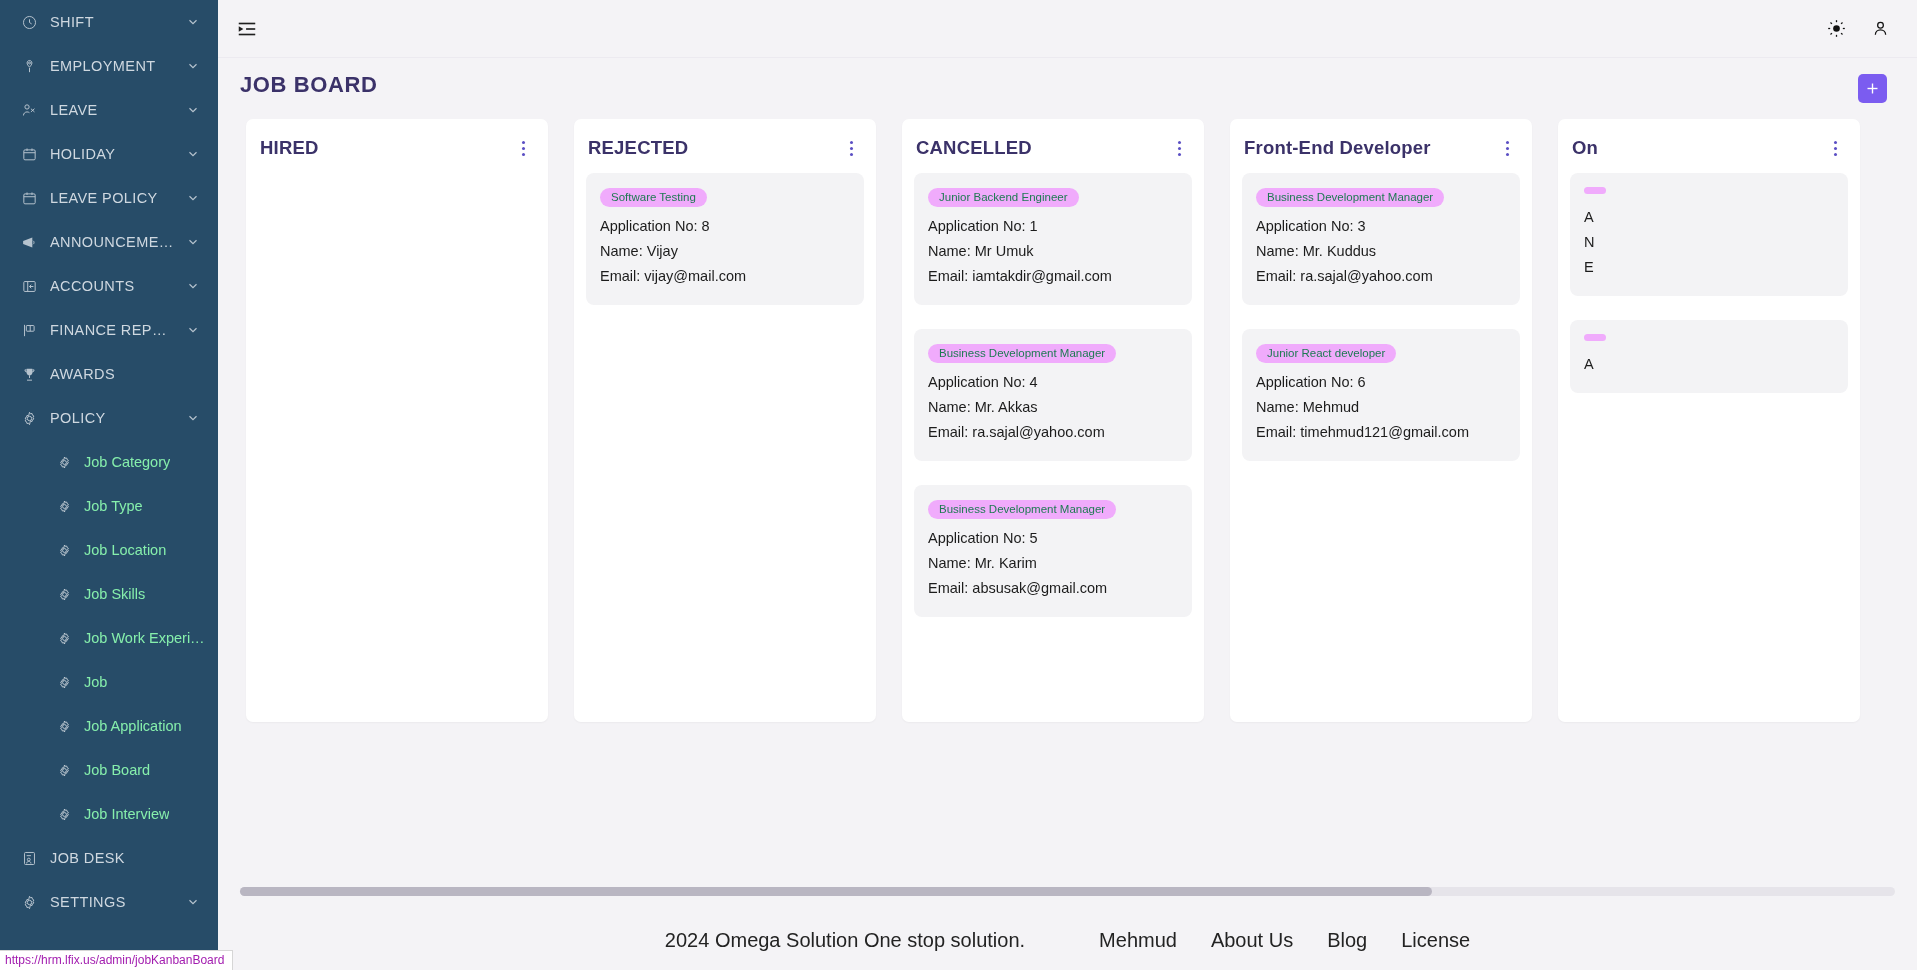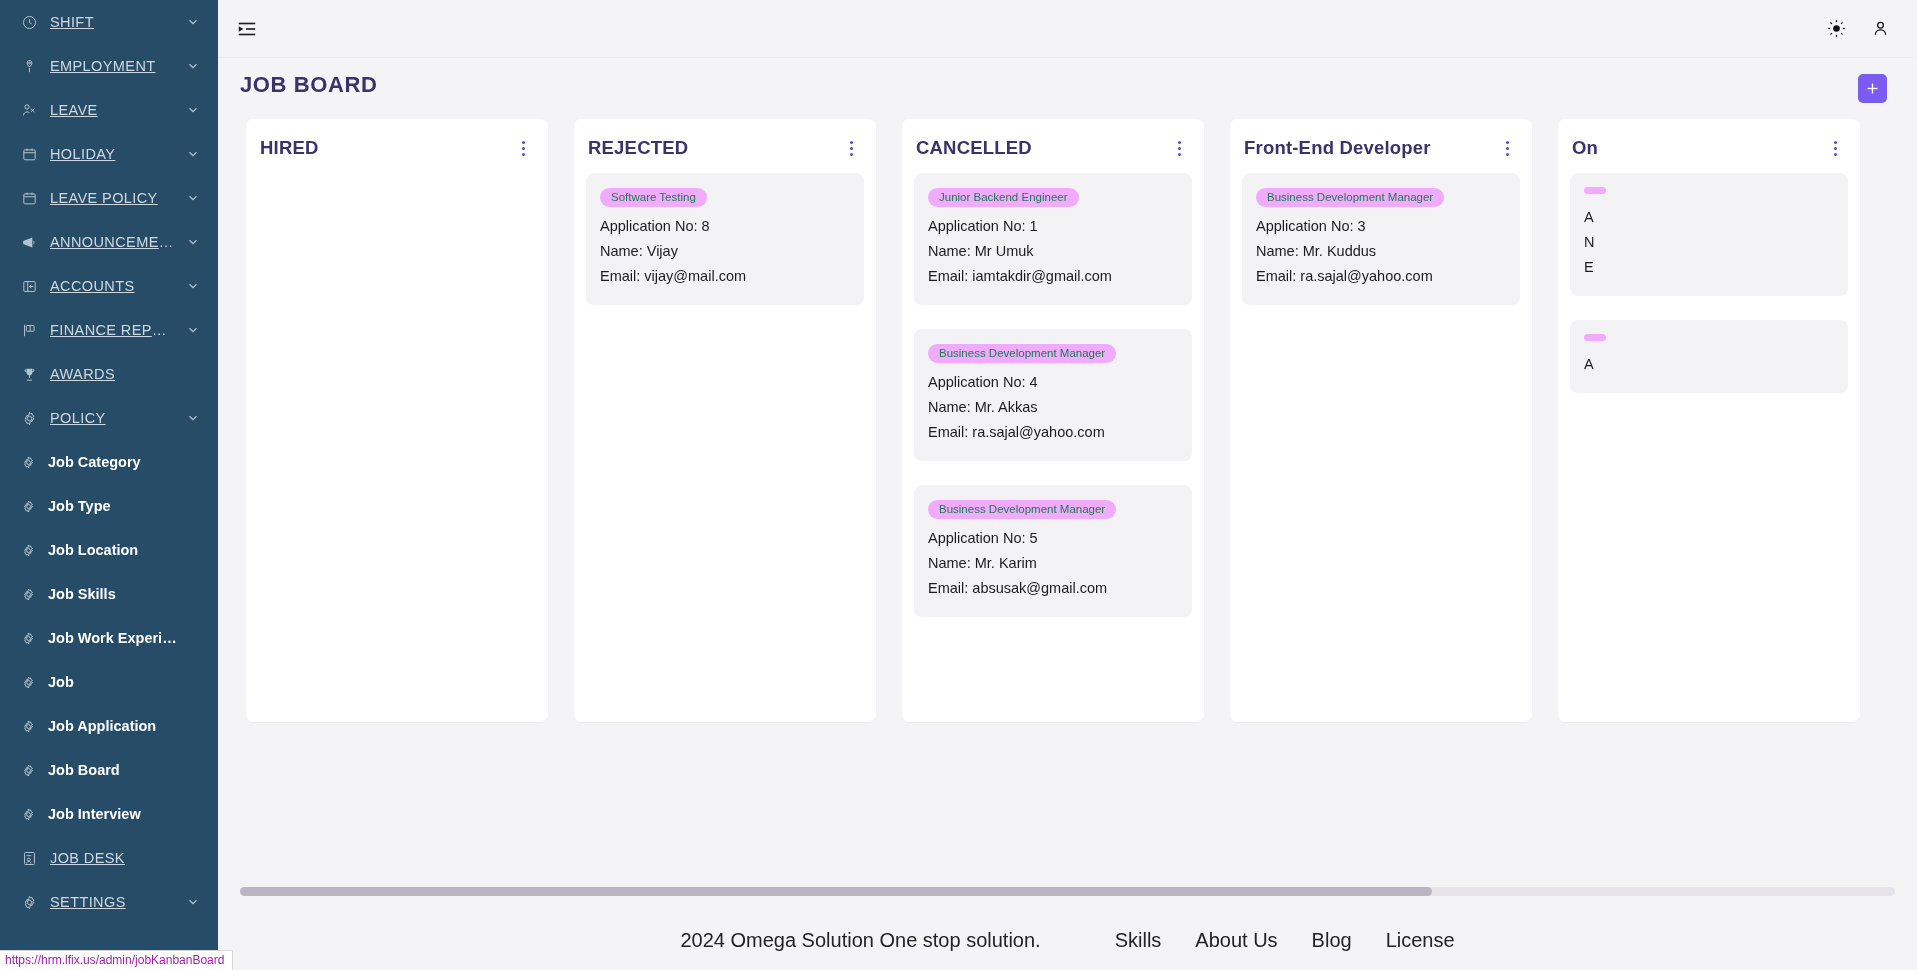--- a/index.html
+++ b/index.html
@@ -25,35 +25,34 @@
     height: 44px;
     padding: 0 18px 0 20px;
     color: #cfd8e0;
     font-size: 14.5px;
     letter-spacing: .4px;
     cursor: pointer;
     gap: 12px;
   }
   .nav-item .ico { width: 18px; height: 18px; flex: 0 0 18px; display: flex; align-items: center; justify-content: center; opacity: .85; }
   .nav-item .ico svg { width: 17px; height: 17px; stroke: #cfd8e0; fill: none; stroke-width: 1.4; }
-  .nav-item .label { flex: 1 1 auto; white-space: nowrap; overflow: hidden; text-overflow: ellipsis; text-decoration: underline; }
+  .nav-item .label { flex: 1 1 auto; white-space: nowrap; overflow: hidden; text-overflow: ellipsis; }
   .nav-item .chev { width: 14px; height: 14px; flex: 0 0 14px; opacity: .85; }
   .nav-item .chev svg { width: 14px; height: 14px; stroke: #cfd8e0; fill: none; stroke-width: 2; }
   .nav-item.open { color: #ffffff; }
   .nav-item.open .ico svg, .nav-item.open .chev svg { stroke: #ffffff; }
 
   .sub-item {
     display: flex; align-items: center;
     height: 44px;
-    padding-left: 20px;
-    color: #ffffff;
+    padding-left: 56px;
+    color: #86efac;
     font-size: 14.5px;
     gap: 12px;
     cursor: pointer;
-    font-weight: bold;
   }
   .sub-item .ico { width: 16px; height: 16px; flex: 0 0 16px; display: flex; align-items: center; justify-content: center; }
   .sub-item .ico svg { width: 15px; height: 15px; stroke: #d4dbe2; fill: none; stroke-width: 1.3; }
   .sub-item .label { white-space: nowrap; overflow: hidden; text-overflow: ellipsis; max-width: 140px; }
 
   
   .main {
     flex: 1 1 auto;
     height: 970px;
     background: #f4f3f6;
@@ -538,20 +537,21 @@
             <div class="col-head">
               <div class="col-title">Front-End Developer</div>
               <div class="col-menu">
                 <i></i>
                 <i></i>
                 <i></i>
               </div>
             </div>
             <div class="cards">
               <div class="card"><div class="chip">Business Development Manager</div><div class="card-line">Application No: 3</div><div class="card-line">Name: Mr. Kuddus</div><div class="card-line">Email: ra.sajal@yahoo.com</div></div>
+              <div class="card"><div class="chip">Junior React developer</div><div class="card-line">Application No: 6</div><div class="card-line">Name: Mehmud</div><div class="card-line">Email: timehmud121@gmail.com</div></div>
             </div>
           </section>
           <section class="column">
             <div class="col-head">
               <div class="col-title">On</div>
               <div class="col-menu">
                 <i></i>
                 <i></i>
                 <i></i>
               </div>
@@ -562,21 +562,21 @@
             </div>
           </section>
         </div>
       <div class="hscroll">
         <div class="thumb"></div>
       </div>
     </div>
 
     <div class="footer">
       <span class="copy">2024 Omega Solution One stop solution.</span>
-      <a>Skills</a>
+      <a>Mehmud</a>
       <a>About Us</a>
       <a>Blog</a>
       <a>License</a>
     </div>
   </div>
 
   <div class="statusbar">https://hrm.lfix.us/admin/jobKanbanBoard</div>
 </div>
 
 </body></html>

